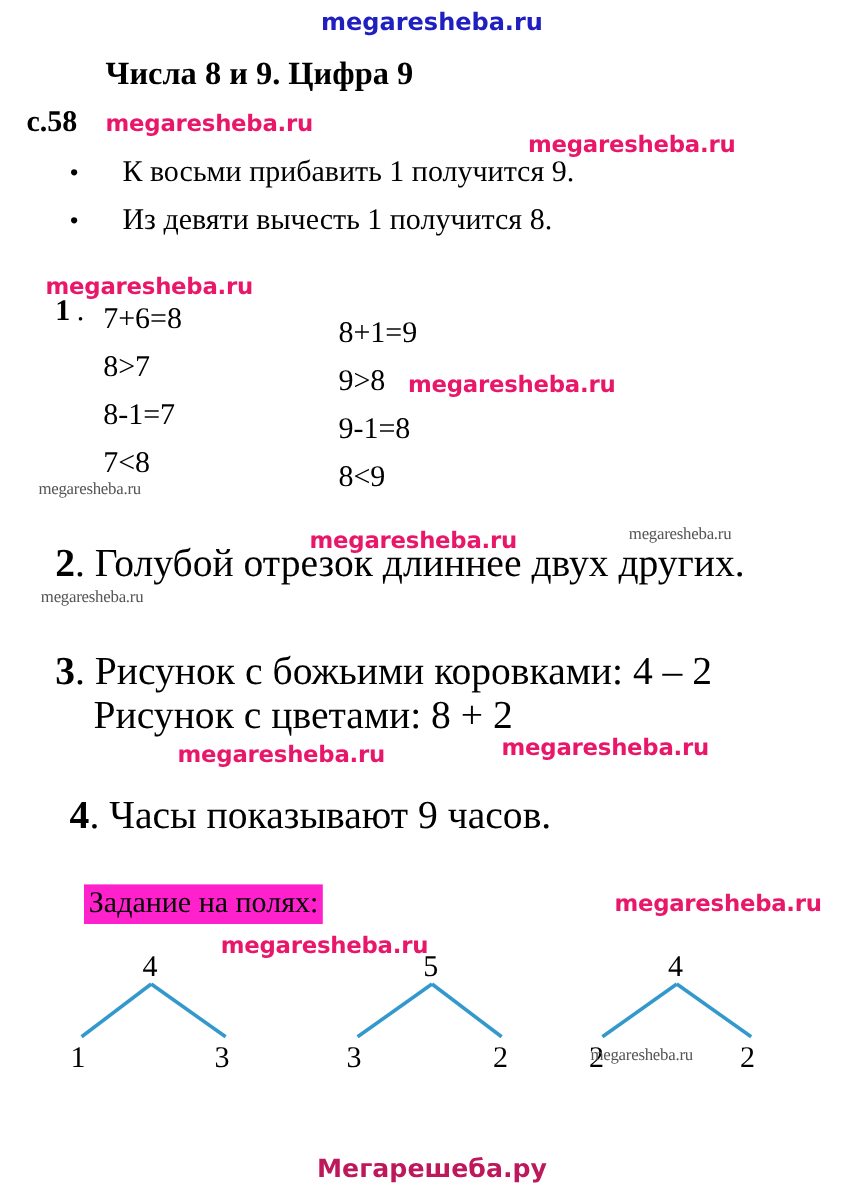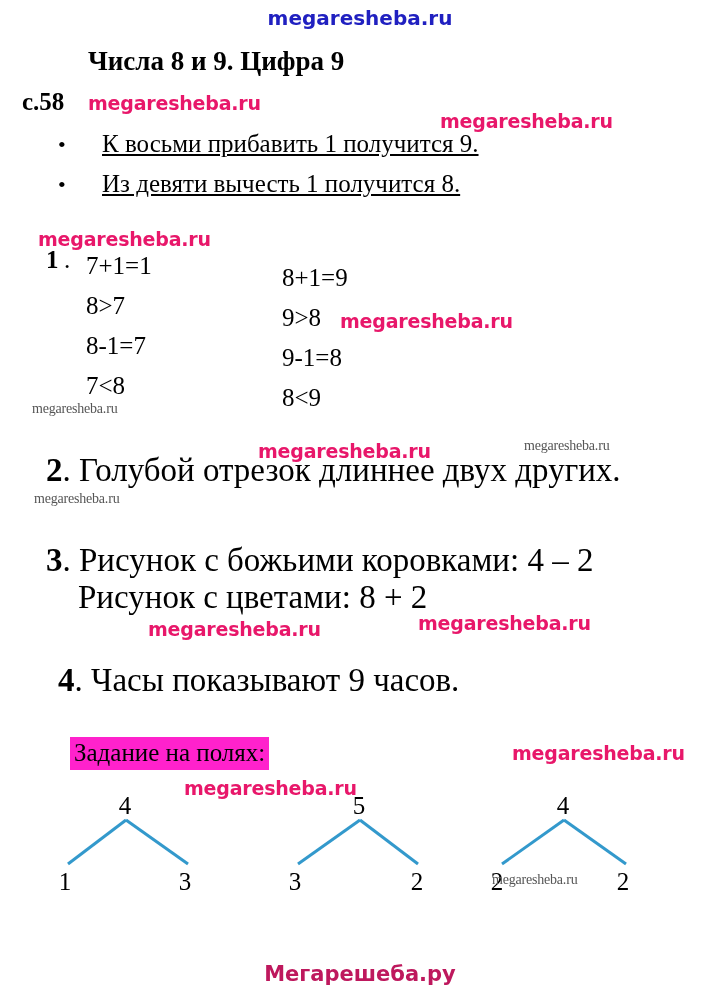--- a/index.html
+++ b/index.html
@@ -78,21 +78,20 @@
   }
   .bullet-dot {
     width: 44px;
     font-size: 22px;
     line-height: 30px;
   }
   .bullet-text {
     font-size: 25px;
     line-height: 32px;
     white-space: nowrap;
-    text-decoration: underline;
   }
   
   .ex1 {
     position: absolute;
     top: 246px;
     left: 46px;
   }
   .ex1-num {
     position: absolute;
     top: 0;
@@ -199,21 +198,21 @@
     <div class="bullet-row">
       <span class="bullet-dot">•</span>
       <span class="bullet-text">Из девяти вычесть 1 получится 8.</span>
     </div>
   </div>
 
   <div class="ex1">
     <span class="ex1-num">1</span>
     <span class="ex1-dot">.</span>
     <div class="ex1-col-a">
-      <div class="eq">7+1=1</div>
+      <div class="eq">7+6=8</div>
       <div class="eq">8&gt;7</div>
       <div class="eq">8-1=7</div>
       <div class="eq">7&lt;8</div>
     </div>
     <div class="ex1-col-b">
       <div class="eq">8+1=9</div>
       <div class="eq">9&gt;8</div>
       <div class="eq">9-1=8</div>
       <div class="eq">8&lt;9</div>
     </div>

